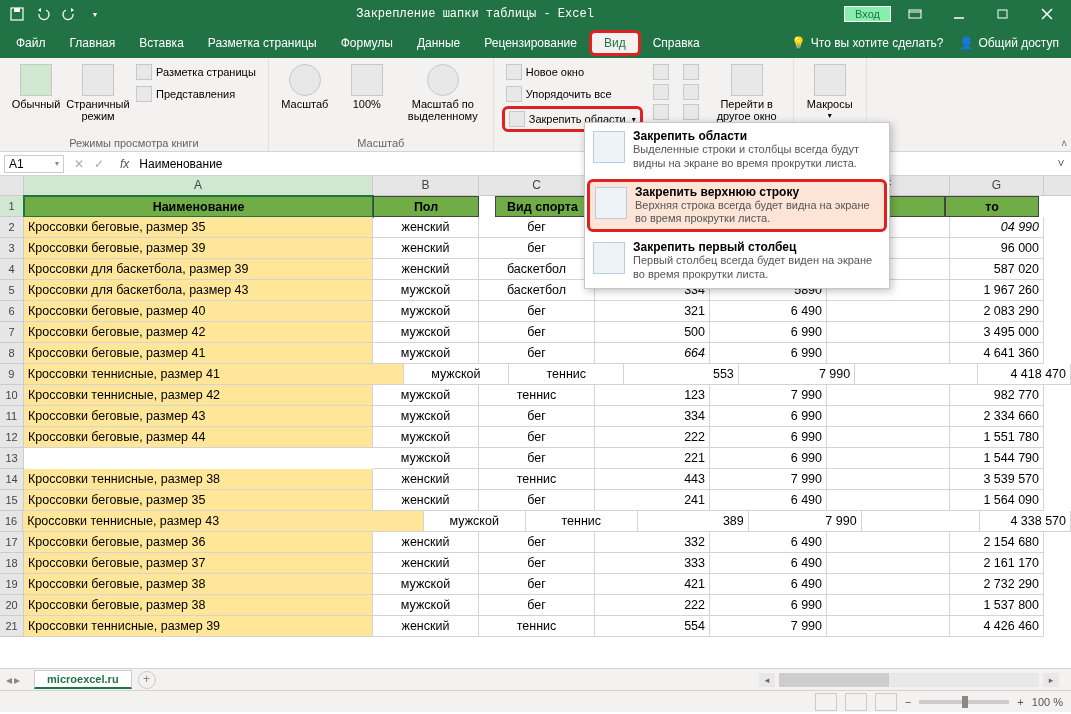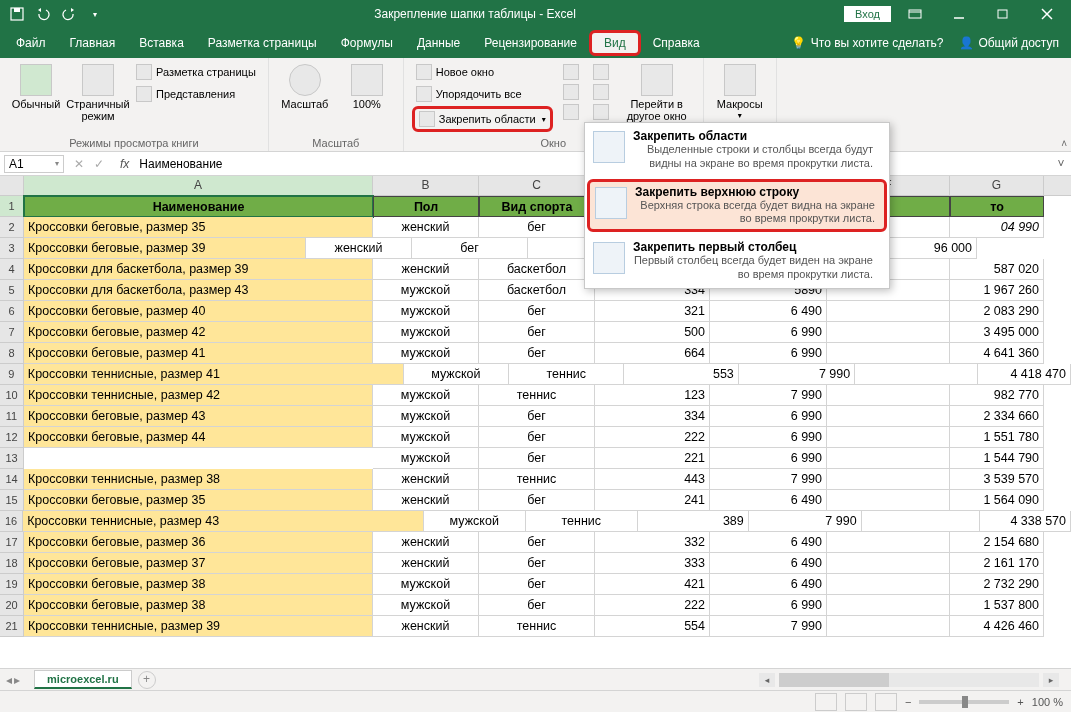--- a/index.html
+++ b/index.html
@@ -2,23 +2,23 @@
 <html><head>
 <meta charset="utf-8">
 <style>
 * { box-sizing: border-box; margin: 0; padding: 0; font-family: "Segoe UI", Arial, sans-serif; }
 body { background: #fff; width: 1071px; height: 714px; overflow: hidden; font-size: 12px; position: relative; }
 
 
 .title-bar { background: #217346; height: 28px; display: flex; align-items: center; color: #fff; }
 .qat { display: flex; align-items: center; gap: 4px; padding-left: 6px; }
 .qat .icon-btn { width: 22px; height: 22px; display: flex; align-items: center; justify-content: center; cursor: pointer; }
-.title-text { flex: 1; text-align: center; font-size: 12px; }
+.title-text { flex: 1; text-align: center; font-size: 12px; font-family: Liberation Mono, monospace; }
 .title-right { display: flex; align-items: center; gap: 4px; padding-right: 4px; }
-.login-btn { background: #ffffff; color: #217346; padding: 1px 10px; font-size: 11px; border: 1px solid #fff; }
+.login-btn { background: #86efac; color: #217346; padding: 1px 10px; font-size: 11px; border: 1px solid #fff; }
 .win-btn { width: 40px; height: 28px; display: flex; align-items: center; justify-content: center; cursor: pointer; }
 
 
 .tabs-bar { background: #217346; height: 30px; display: flex; align-items: stretch; color: #fff; padding-left: 4px; }
 .tab { padding: 0 12px; display: flex; align-items: center; font-size: 12px; cursor: pointer; }
 .tab.active { background: #f3f2f1; color: #217346; position: relative; }
 .tab.highlight { border: 3px solid #d22; border-radius: 6px; margin: 2px 0; }
 .tabs-right { margin-left: auto; display: flex; align-items: center; padding-right: 12px; gap: 16px; }
 .tell-me { display: flex; align-items: center; gap: 4px; }
 .share { display: flex; align-items: center; gap: 4px; }
@@ -64,21 +64,21 @@
 .num { text-align: right; }
 .sel-cell { outline: 2px solid #217346; outline-offset: -1px; }
 
 
 .dropdown { position: absolute; left: 584px; top: 122px; width: 306px; background: #fff; border: 1px solid #c8c8c8; box-shadow: 2px 2px 8px rgba(0,0,0,.25); z-index: 100; }
 .dd-item { display: flex; padding: 6px 8px; gap: 8px; }
 .dd-item.hover { background: #fce4d6; border: 3px solid #d22; border-radius: 6px; margin: 2px; padding: 3px 5px; }
 .dd-ico { width: 32px; height: 32px; background: #eef3f8; border: 1px solid #b8cde0; flex-shrink: 0; margin-top: 2px; }
 .dd-text { flex: 1; }
 .dd-title { font-weight: bold; font-size: 12px; }
-.dd-desc { font-size: 11px; color: #555; line-height: 1.25; max-width: 240px; text-align: right; }
+.dd-desc { font-size: 11px; color: #555; line-height: 1.25; max-width: 240px; }
 
 
 .sheet-bar { height: 22px; background: #f3f2f1; border-top: 1px solid #d4d4d4; display: flex; align-items: center; }
 .sheet-nav { display: flex; gap: 2px; padding: 0 6px; color: #888; }
 .sheet-tab { padding: 2px 12px; border: 1px solid #ccc; border-bottom: none; background: #fff; font-size: 11px; margin-left: 8px; }
 .sheet-tab.active { border-bottom: 2px solid #217346; color: #217346; font-weight: bold; }
 .sheet-add { margin-left: 6px; width: 18px; height: 18px; border: 1px solid #ccc; border-radius: 50%; text-align: center; line-height: 15px; color: #888; cursor: pointer; }
 .hscroll { flex: 1; display: flex; align-items: center; justify-content: flex-end; padding-right: 12px; gap: 4px; }
 .hscroll .track { width: 260px; height: 14px; background: #e8e8e8; position: relative; }
 .hscroll .thumb { position: absolute; left: 0; width: 110px; height: 14px; background: #cdcdcd; }
@@ -197,20 +197,24 @@
   <div class="ribbon-group">
     <div class="group-content">
       <div class="big-btn">
           <div class="ico" style="border-radius:50%"></div>
           <span>Масштаб</span>
         </div>
       <div class="big-btn">
           <div class="ico"></div>
           <span>100%</span>
         </div>
+      <div class="big-btn" style="width:84px">
+          <div class="ico" style="border-radius:50%"></div>
+          <span>Масштаб по выделенному</span>
+        </div>
     </div>
     <div class="group-label">Масштаб</div>
   </div>
 
   <div class="ribbon-group">
     <div class="group-content">
       <div class="small-btn-col">
         <div class="small-btn">
             <span class="ico-sm"></span>
             <span>Новое окно</span>
@@ -295,39 +299,39 @@
         <div class="ch" style="width: 117px;">E</div>
         <div class="ch" style="width: 123px;">F</div>
         <div class="ch" style="width: 94px;">G</div>
       </div>
   </div>
   <div class="rows" id="rows-container">
       <div class="row">
         <div class="rh selected">1</div>
         <div class="cell hdr-cell sel-cell" style="width: 349px;">Наименование</div>
         <div class="cell hdr-cell" style="width: 106px;">Пол</div>
-        <div class="cell hdr-cell" style="width: 116px;">Вид спорта</div>
+        <div class="cell hdr-cell" style="width: 95px; margin-left: 16px;">Вид спорта</div>
         <div class="cell hdr-cell" style="width: 115px;"></div>
         <div class="cell hdr-cell" style="width: 117px;"></div>
         <div class="cell hdr-cell" style="width: 123px;"></div>
         <div class="cell hdr-cell" style="width: 94px;">то</div>
       </div>
       <div class="row">
         <div class="rh">2</div>
         <div class="cell yellow" style="width: 349px;">Кроссовки беговые, размер 35</div>
         <div class="cell" style="text-align: center; width: 106px;">женский</div>
         <div class="cell" style="text-align: center; width: 116px;">бег</div>
         <div class="cell num" style="width: 115px;"></div>
         <div class="cell num" style="width: 117px;"></div>
         <div class="cell num" style="width: 123px;"></div>
         <div class="cell num" style="width: 94px; font-style: italic;">04 990</div>
       </div>
       <div class="row">
         <div class="rh">3</div>
-        <div class="cell yellow" style="width: 282px;">Кроссовки беговые, размер 39</div>
+        <div class="cell yellow" style="width: 349px;">Кроссовки беговые, размер 39</div>
         <div class="cell" style="text-align: center; width: 106px;">женский</div>
         <div class="cell" style="text-align: center; width: 116px;">бег</div>
         <div class="cell num" style="width: 115px;"></div>
         <div class="cell num" style="width: 117px;"></div>
         <div class="cell num" style="width: 123px;"></div>
         <div class="cell num" style="width: 94px;">96 000</div>
       </div>
       <div class="row">
         <div class="rh">4</div>
         <div class="cell yellow" style="width: 349px;">Кроссовки для баскетбола, размер 39</div>
@@ -366,21 +370,21 @@
         <div class="cell num" style="width: 115px;">500</div>
         <div class="cell num" style="width: 117px;">6 990</div>
         <div class="cell num" style="width: 123px;"></div>
         <div class="cell num" style="width: 94px;">3 495 000</div>
       </div>
       <div class="row">
         <div class="rh">8</div>
         <div class="cell yellow" style="width: 349px;">Кроссовки беговые, размер 41</div>
         <div class="cell" style="text-align: center; width: 106px;">мужской</div>
         <div class="cell" style="text-align: center; width: 116px;">бег</div>
-        <div class="cell num" style="width: 115px;">664</div>
+        <div class="cell num" style="width: 115px; font-style: italic;">664</div>
         <div class="cell num" style="width: 117px;">6 990</div>
         <div class="cell num" style="width: 123px;"></div>
         <div class="cell num" style="width: 94px;">4 641 360</div>
       </div>
       <div class="row">
         <div class="rh">9</div>
         <div class="cell yellow" style="width: 382px;">Кроссовки теннисные, размер 41</div>
         <div class="cell" style="text-align: center; width: 106px;">мужской</div>
         <div class="cell" style="text-align: center; width: 116px;">теннис</div>
         <div class="cell num" style="width: 115px;">553</div>

